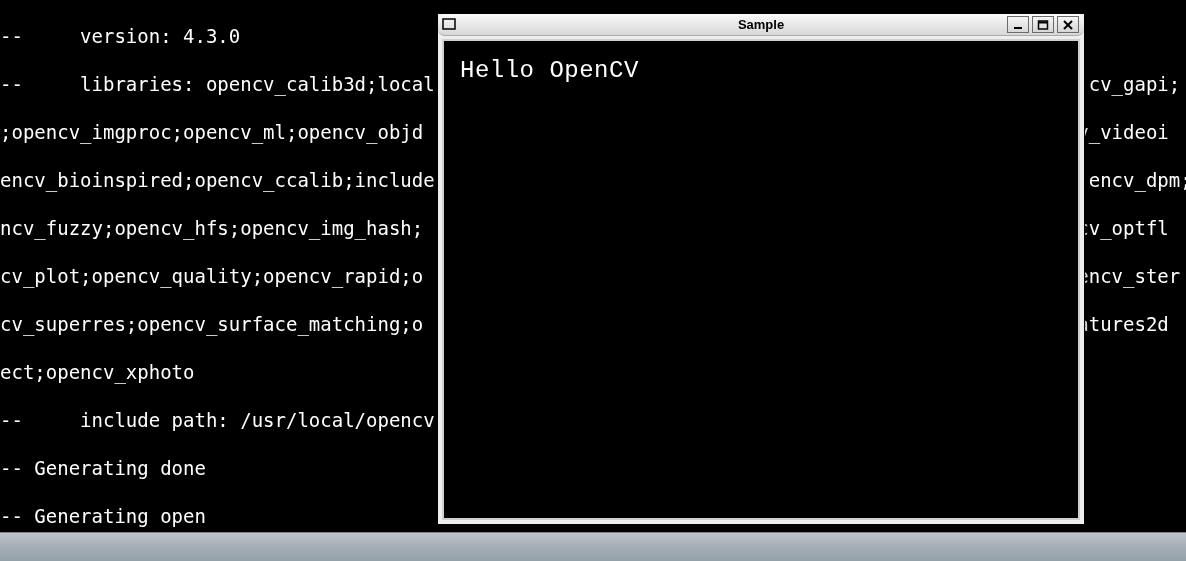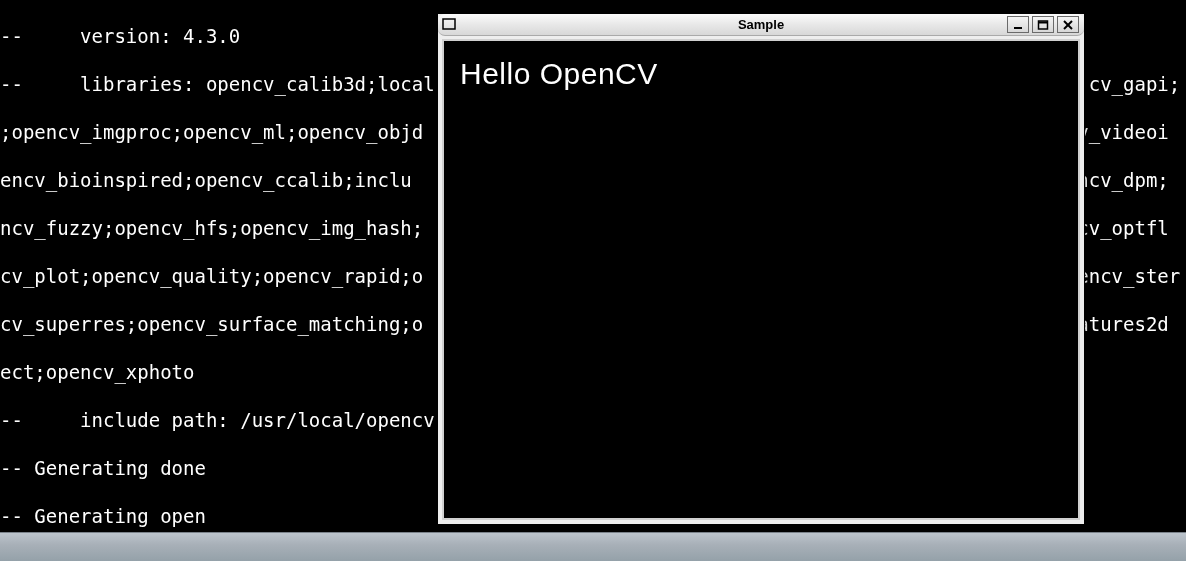--- a/index.html
+++ b/index.html
@@ -52,34 +52,34 @@
     font-family:sans-serif;cursor:pointer;
   }
   .titlebar .tbtn svg{width:14px;height:12px;stroke:#000;fill:none;}
   .clientarea{
     position:absolute;left:4px;top:25px;right:4px;bottom:4px;
     background:#000000;border:2px solid #d0d0d0;box-sizing:border-box;color:#fff;
     overflow:hidden;
   }
   .canvas-text{
     position:absolute;left:16px;top:16px;
-    color:#ffffff;font-family:Liberation Sans, sans-serif;
-    font-size:30px;font-weight:normal;letter-spacing:0.5px;
+    color:#ffffff;font-family:Liberation Mono, monospace;
+    font-size:24px;font-weight:normal;letter-spacing:0.5px;
   }
 </style>
 </head>
 <body>
 
 <div class="desktop">
 
   <div class="terminal">
 <div class="ln"><span>--     version: 4.3.0</span></div>
 <div class="ln"><span>--     libraries: opencv_calib3d;local</span><span style="display:inline-block;width:654px"></span><span>cv_gapi;</span></div>
 <div class="ln"><span>;opencv_imgproc;opencv_ml;opencv_objd</span><span style="display:inline-block;width:654px"></span><span>v_videoi</span></div>
-<div class="ln"><span>encv_bioinspired;opencv_ccalib;inclu</span><span style="display:inline-block;width:654px"></span><span>encv_dpm;</span></div>
+<div class="ln"><span>encv_bioinspired;opencv_ccalib;include</span><span style="display:inline-block;width:654px"></span><span>encv_dpm;</span></div>
 <div class="ln"><span>ncv_fuzzy;opencv_hfs;opencv_img_hash;</span><span style="display:inline-block;width:654px"></span><span>cv_optfl</span></div>
 <div class="ln"><span>cv_plot;opencv_quality;opencv_rapid;o</span><span style="display:inline-block;width:654px"></span><span>encv_ster</span></div>
 <div class="ln"><span>cv_superres;opencv_surface_matching;o</span><span style="display:inline-block;width:654px"></span><span>atures2d</span></div>
 <div class="ln"><span>ect;opencv_xphoto</span></div>
 <div class="ln"><span>--     include path: /usr/local/opencv</span></div>
 <div class="ln"><span>-- Generating done</span></div>
 <div class="ln"><span>-- Generating open</span></div>
 
 
 

